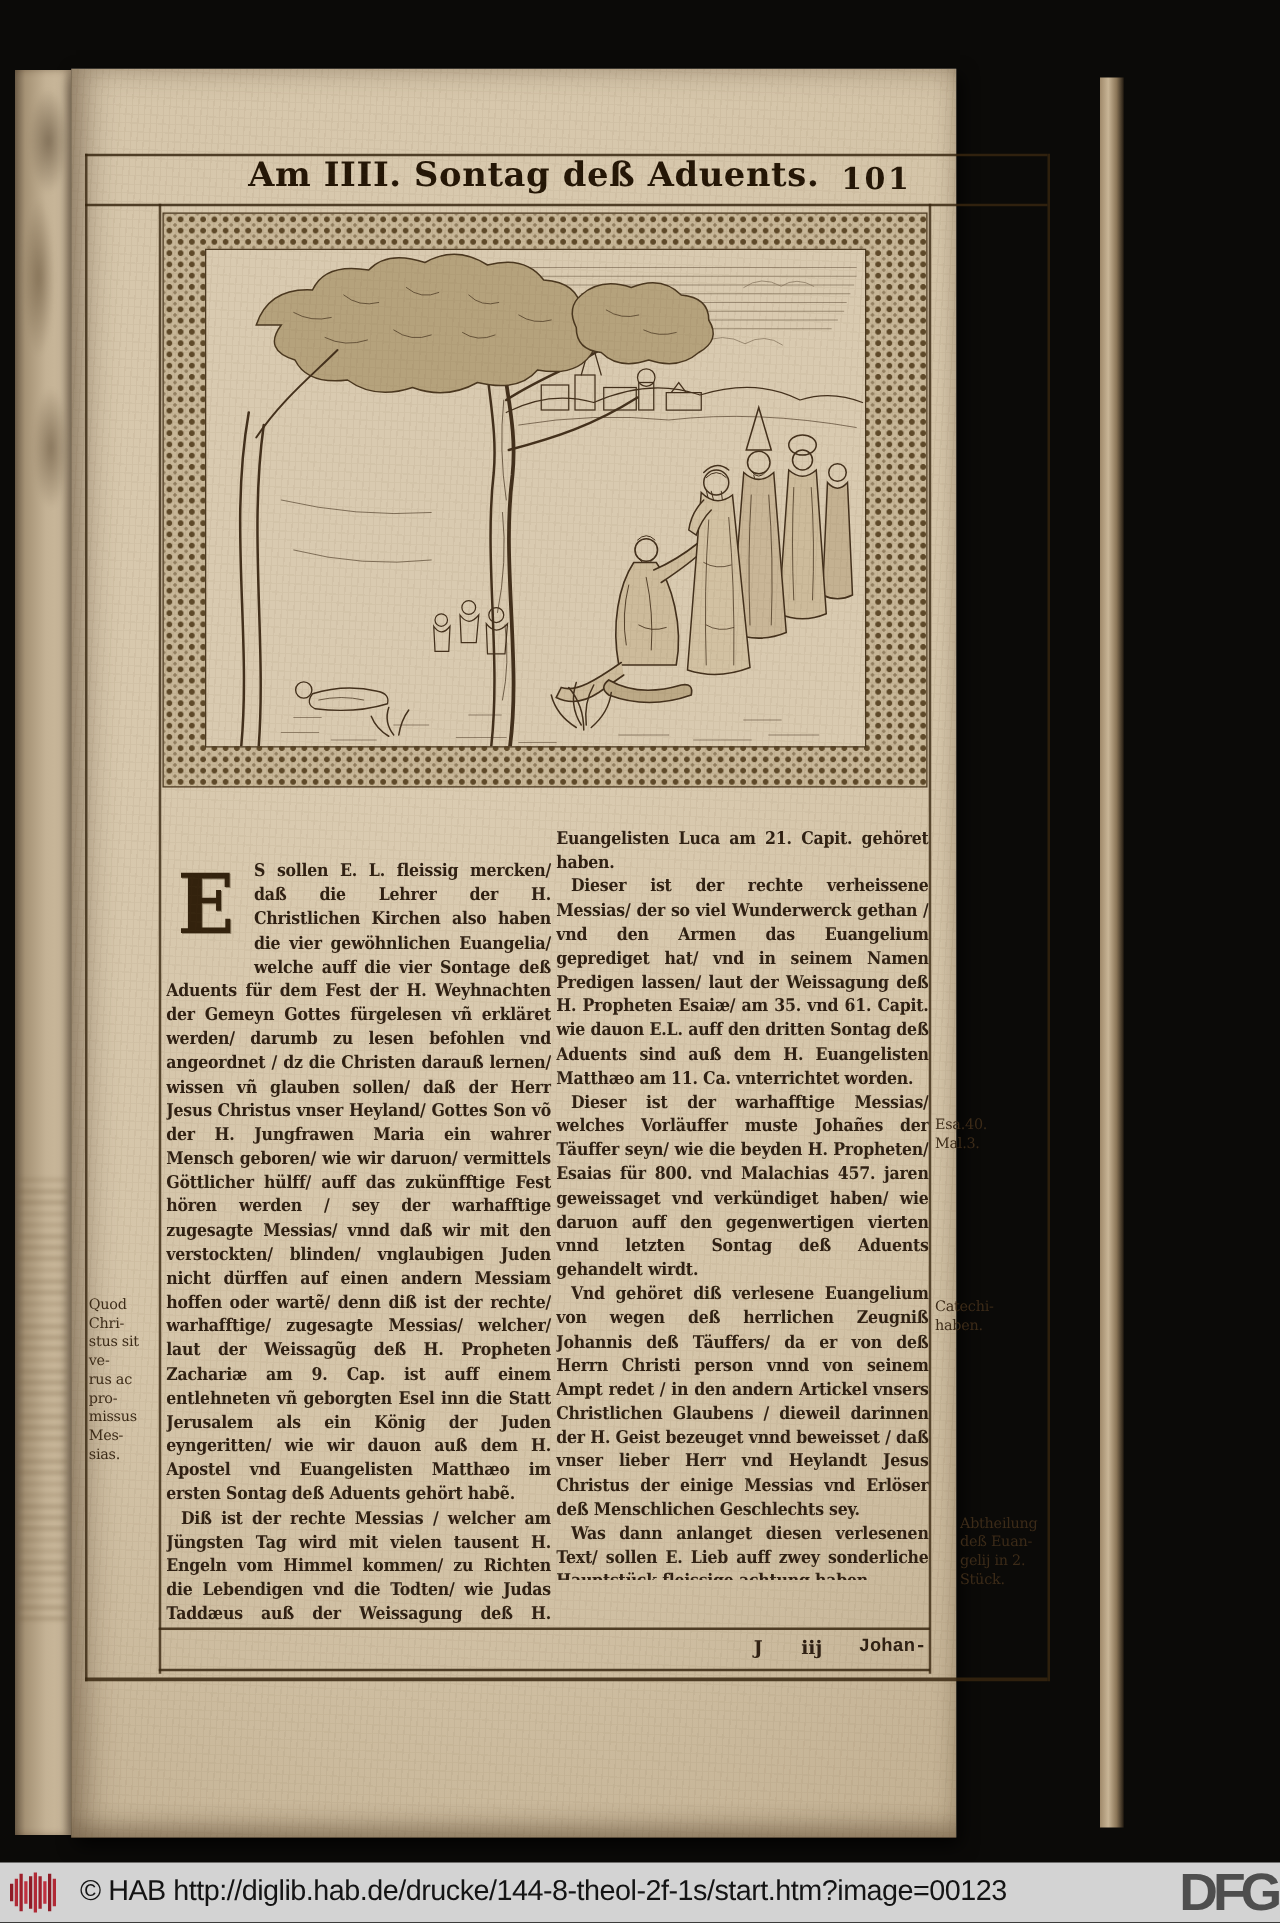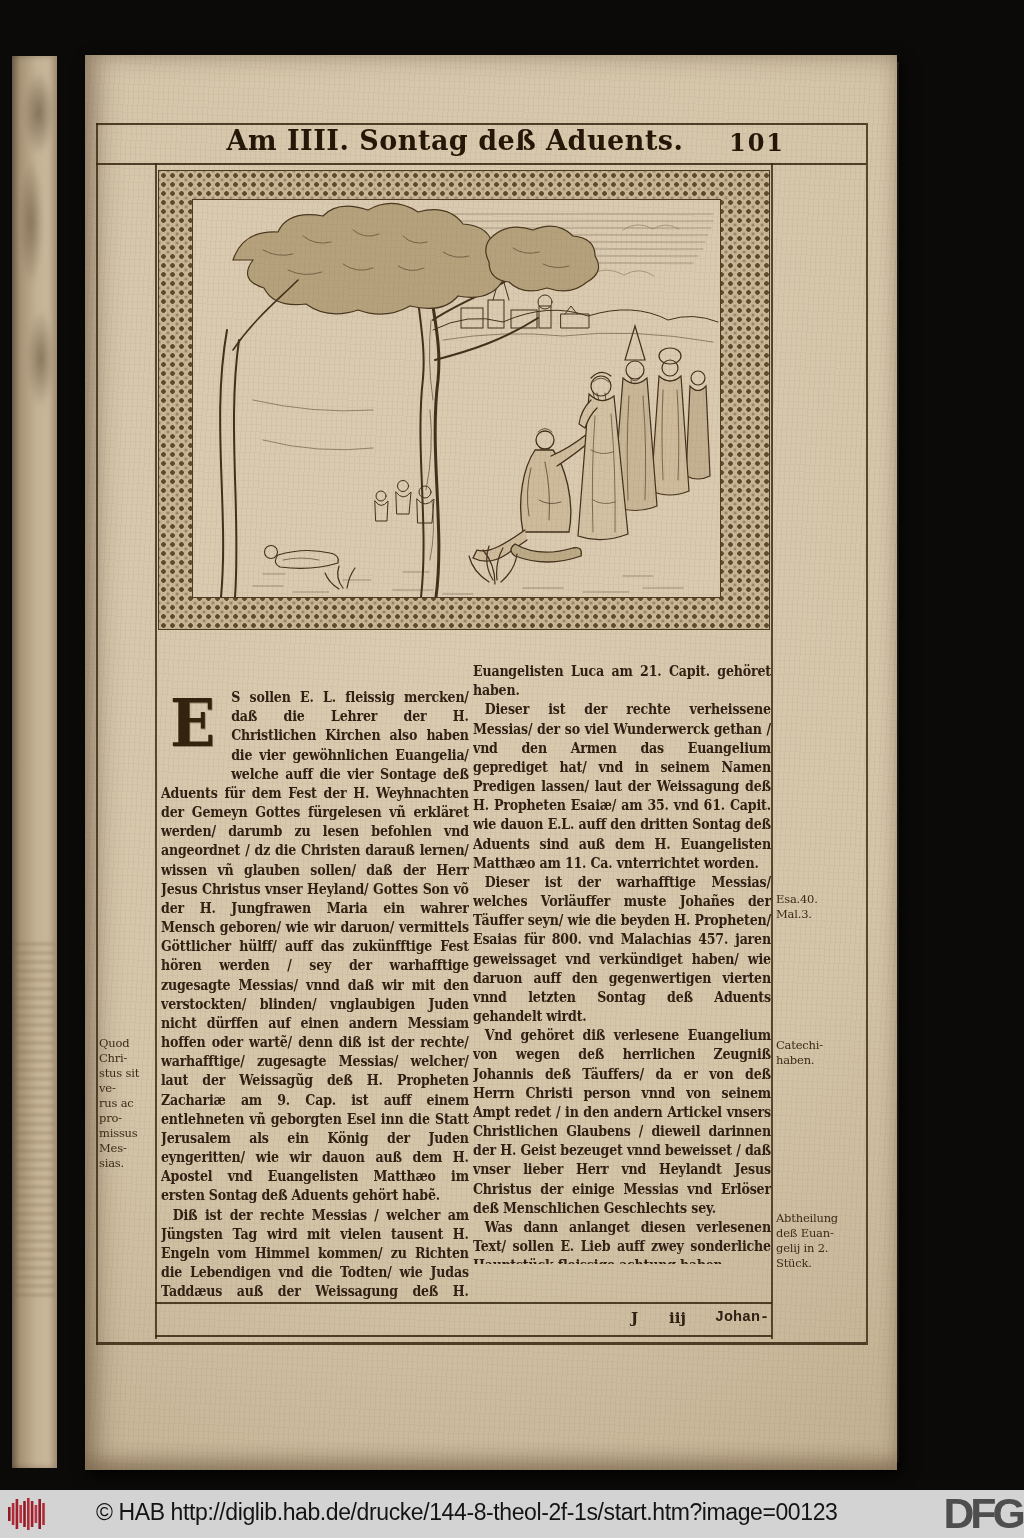--- a/index.html
+++ b/index.html
@@ -25,38 +25,37 @@
     position:absolute;left:2px;top:880px;width:40px;height:360px;opacity:.35;
     background:repeating-linear-gradient(0deg,#6a5538 0 2px,transparent 2px 9px);
     filter:blur(1.5px);
   }
   .fore-edge{
     position:absolute;left:880px;top:62px;width:19px;height:1400px;
     background:linear-gradient(90deg,#a08a6b 0,#c8b596 35%,#8a7557 70%,#241c12 100%);
   }
   
   .page{
-    position:absolute;left:57px;top:55px;width:812px;height:1415px;
+    position:absolute;left:57px;top:55px;width:708px;height:1415px;
     background:radial-gradient(120% 90% at 42% 32%,#dccdb3 0,#d4c4a8 55%,#c2b092 88%,#ab9778 100%);
     box-shadow:inset 14px 0 24px rgba(70,50,28,.35), inset 0 -10px 18px rgba(70,50,28,.3), 4px 6px 14px rgba(0,0,0,.8);
-    margin-left:28px;
   }
   .page::after{ 
     content:"";position:absolute;inset:0;pointer-events:none;opacity:.05;
     background:repeating-linear-gradient(93deg,#5b4527 0 1px,transparent 1px 5px),
                repeating-linear-gradient(2deg,#7a6240 0 1px,transparent 1px 7px);
   }
   .rule{position:absolute;background:#37260f;opacity:.85;}
   .vline{position:absolute;background:#37260f;opacity:.8;width:1.5px;}
   .header-title{
     position:absolute;top:70px;left:110px;width:520px;text-align:center;
     font-size:27px;font-weight:bold;color:#241606;letter-spacing:.5px;white-space:nowrap;
   }
   .page-num{
-    position:absolute;top:73px;left:640px;width:64px;text-align:center;
+    position:absolute;top:73px;left:612px;width:64px;text-align:center;
     font-size:24px;font-weight:bold;color:#241606;letter-spacing:2px;
   }
   
   .woodcut-frame{
     position:absolute;left:73px;top:115px;width:612px;height:460px;box-sizing:border-box;
     padding:29px 49px 32px 34px;
     border:1px solid #4c3a22;
     background:
       radial-gradient(circle,#5e4929 2px,transparent 2.6px) 0 0/9px 9px,
       radial-gradient(circle,rgba(94,73,41,.5) 1.1px,transparent 1.6px) 4.5px 4.5px/9px 9px,
@@ -89,38 +88,38 @@
     text-shadow:1px 1px 0 rgba(51,34,13,.4);
   }
   
   .mnote{
     position:absolute;font-size:11.5px;font-weight:normal;color:#3c2b18;
     line-height:1.3;white-space:pre-line;letter-spacing:-.2px;
   }
   .note-left{left:14px;top:981px;width:55px;}
   .note-r1{left:691px;top:837px;width:88px;}
   .note-r2{left:691px;top:983px;width:88px;}
-  .note-r3{left:691px;top:1156px;width:88px;}
+  .note-r3{left:711px;top:1156px;width:88px;}
   
   .sig-row{
     position:absolute;left:388px;top:1254px;width:298px;height:22px;
     font-size:15px;font-weight:bold;color:#2f2013;
   }
   .sig-j{position:absolute;left:158px;}
   .sig-iij{position:absolute;left:196px;}
   .sig-catch{position:absolute;right:2px;font-family:Liberation Mono, monospace;}
   
   .footer{
     position:absolute;left:0;top:1490px;width:1024px;height:48px;
     background:#d3d3d3;font-family:"Liberation Sans", sans-serif;
   }
   .hab-logo{position:absolute;left:7px;top:6px;}
   .footer-text{
     position:absolute;left:64px;top:9px;font-size:23px;color:#141414;
-    letter-spacing:-.4px;white-space:nowrap;margin-left:32px;
+    letter-spacing:-.4px;white-space:nowrap;
   }
   .dfg{
     position:absolute;right:2px;top:0px;font-size:42px;font-weight:900;
     color:#4e4e4e;letter-spacing:-4px;transform:scaleX(1.02);transform-origin:right;
   }
 </style>
 </head>
 <body>
 
 <div class="stack-left">

